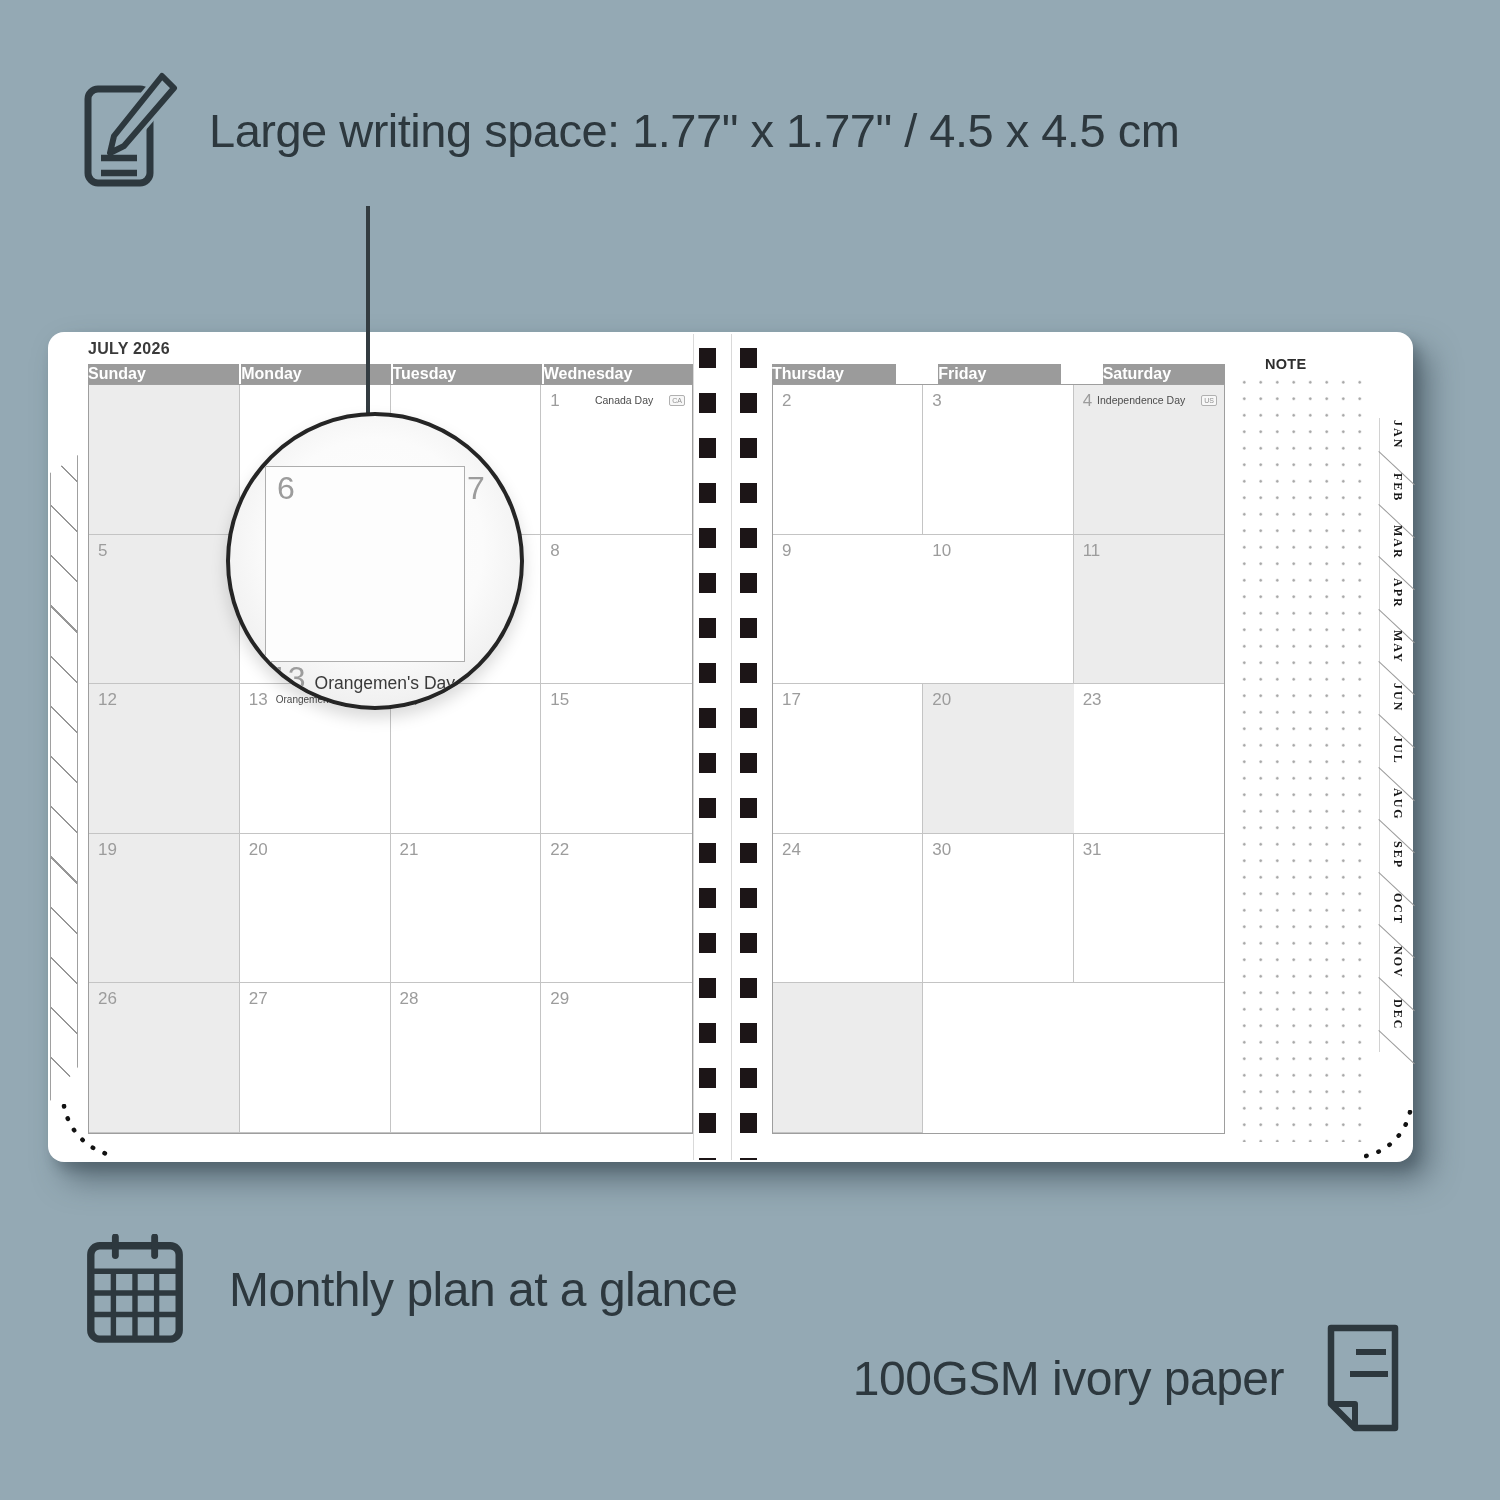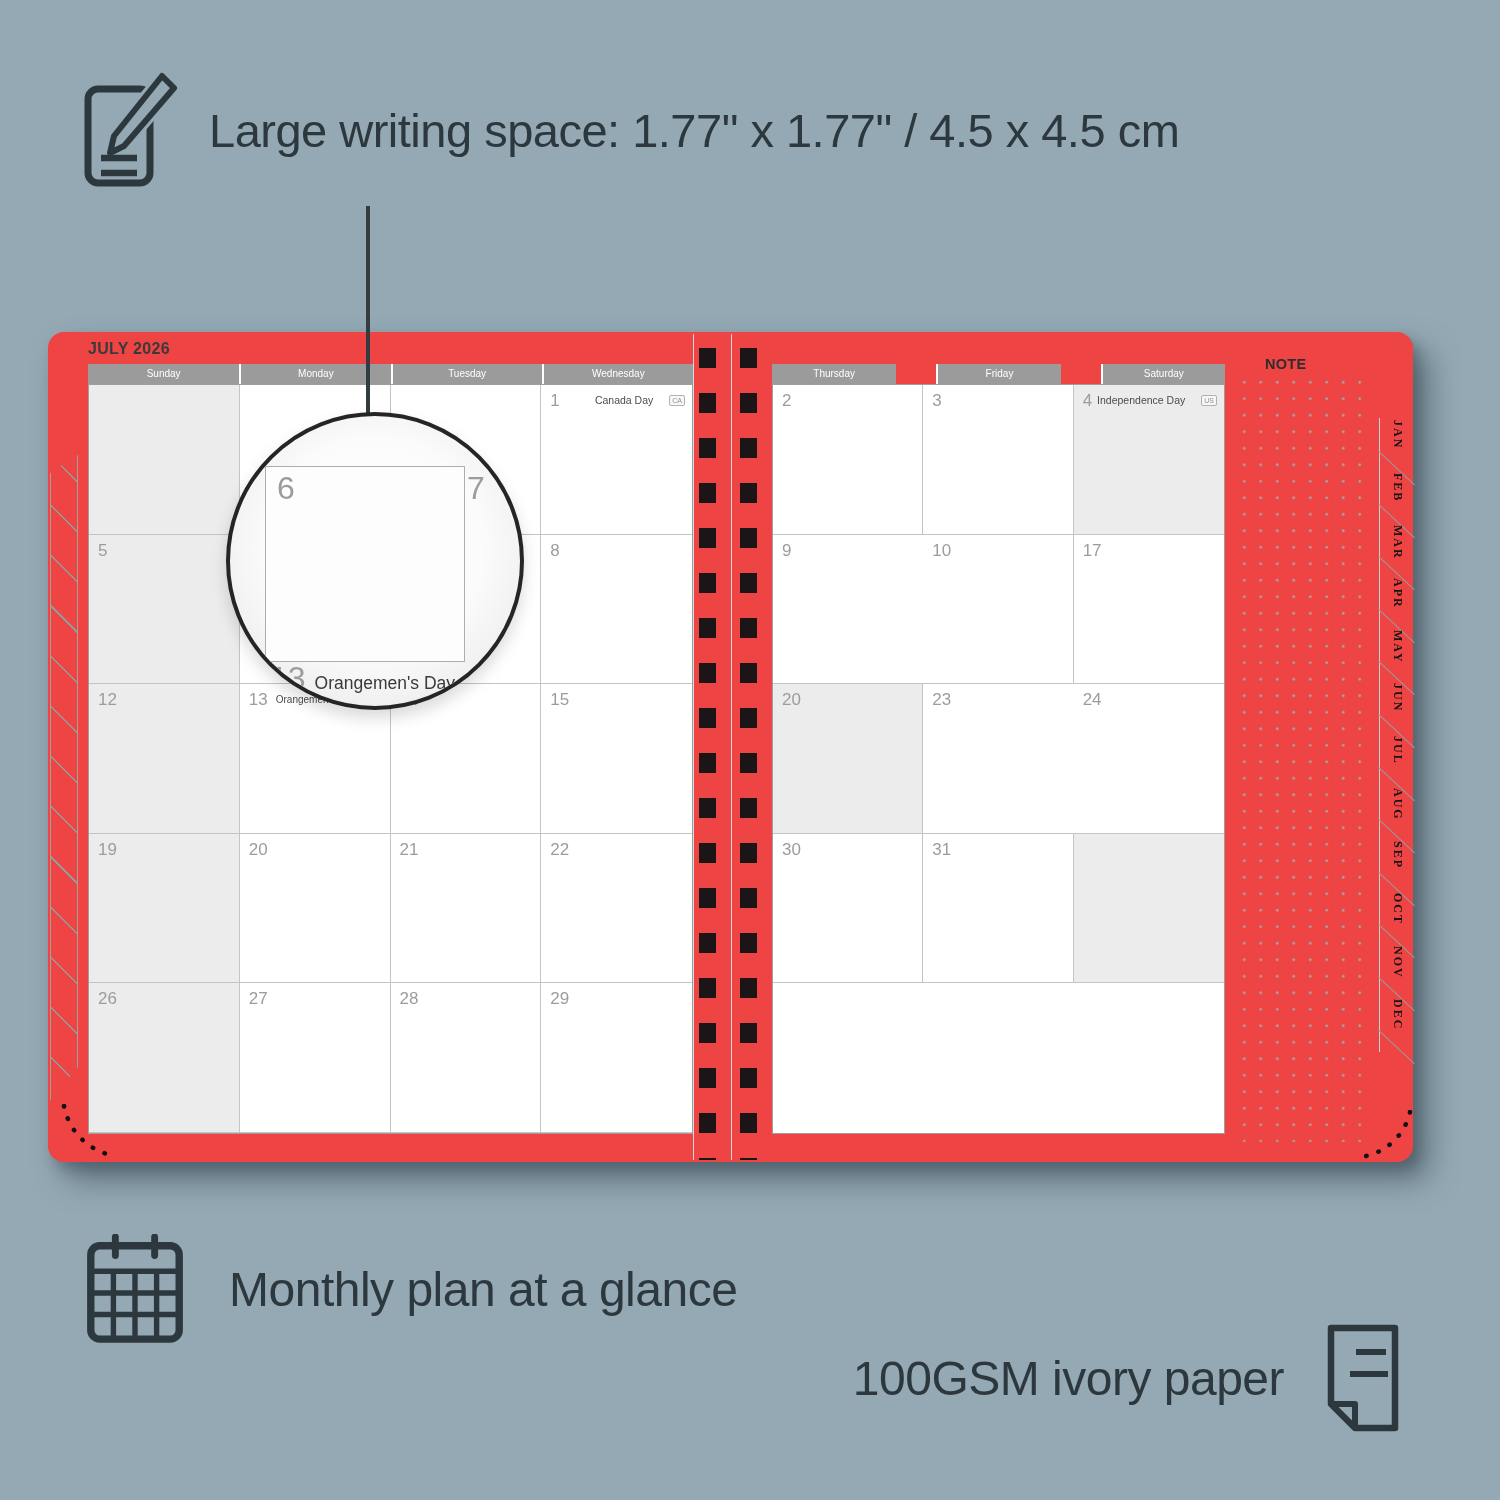--- a/index.html
+++ b/index.html
@@ -9,27 +9,27 @@
   
   .anno{position:absolute;display:flex;align-items:center;color:#2d383e;}
   .anno-top{left:83px;top:72px;gap:26px;}
   .anno-bl{left:85px;top:1234px;gap:44px;}
   .anno-br{top:1322px;right:92px;gap:34px;}
   .anno-text{font-size:47px;letter-spacing:-0.5px;color:#2d383e;white-space:nowrap;}
   .anno-bl .anno-text,.anno-br .anno-text{font-size:48px;}
   .pointer-line{position:absolute;left:366px;top:206px;width:4px;height:210px;background:#333c41;z-index:3;}
 
   
-  .spread{position:absolute;left:48px;top:332px;width:1365px;height:830px;background:#ef4444;
+  .spread{position:absolute;left:48px;top:332px;width:1365px;height:830px;background:#ffffff;
     border-radius:16px;box-shadow:16px 18px 30px rgba(42,58,68,.5),6px 8px 12px rgba(42,58,68,.28);z-index:2;}
   .month-title{position:absolute;left:40px;top:8px;font-size:16px;font-weight:bold;color:#3a3a3a;letter-spacing:.3px;}
   .dow-header{position:absolute;top:32px;height:20px;display:grid;}
   .dow-header.left{left:40px;width:605px;grid-template-columns:repeat(4,1fr);}
   .dow-header.right{left:724px;width:453px;grid-template-columns:repeat(3,1fr);gap:40px;}
-  .dow-cell{background:#9b9b9b;color:#fff;font-size:10px;font-weight:normal;text-align:center;line-height:20px;border-left:2px solid #fff;}
+  .dow-cell{background:#9b9b9b;color:#fff;font-size:16px;font-weight:bold;line-height:20px;border-left:2px solid #fff;}
   .dow-cell:first-child{border-left:none;}
   .cal-grid{position:absolute;top:52px;display:grid;border:1px solid #9e9e9e;box-sizing:border-box;background:#fff;}
   .cal-grid.left{left:40px;width:605px;grid-template-columns:repeat(4,1fr);grid-template-rows:repeat(5,149.6px);}
   .cal-grid.right{left:724px;width:453px;grid-template-columns:repeat(3,1fr);grid-template-rows:repeat(5,149.6px);}
   .cell{position:relative;border-right:1px solid #c4c4c4;border-bottom:1px solid #c4c4c4;background:#fff;}
   .cal-grid .cell:nth-child(4n){border-right:none;}
   .cal-grid.right .cell:nth-child(3n){border-right:none;}
   .cell.shaded{background:#ececec;}
   .daynum{position:absolute;left:9px;top:6px;font-size:17px;color:#9c9c9c;}
   .event{position:absolute;right:7px;top:9px;font-size:10.5px;color:#4c4c4c;white-space:nowrap;display:flex;align-items:flex-end;gap:16px;}
@@ -196,20 +196,23 @@
             <span>Independence Day</span>
             <span class="badge">US</span>
           </span>
         </div>
         <div class="cell">
           <span class="daynum">9</span>
         </div>
         <div class="cell">
           <span class="daynum">10</span>
         </div>
+        <div class="cell shaded">
+          <span class="daynum">11</span>
+        </div>
         <div class="cell">
           <span class="daynum">17</span>
         </div>
         <div class="cell shaded">
           <span class="daynum">20</span>
         </div>
         <div class="cell">
           <span class="daynum">23</span>
         </div>
         <div class="cell">

